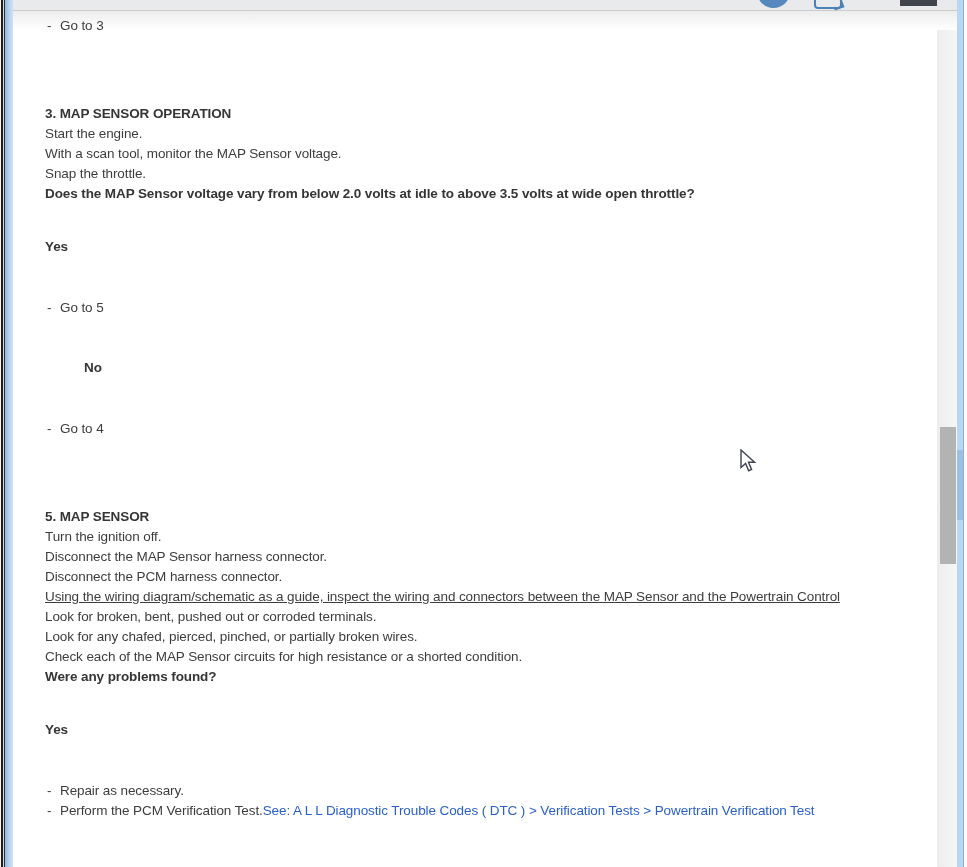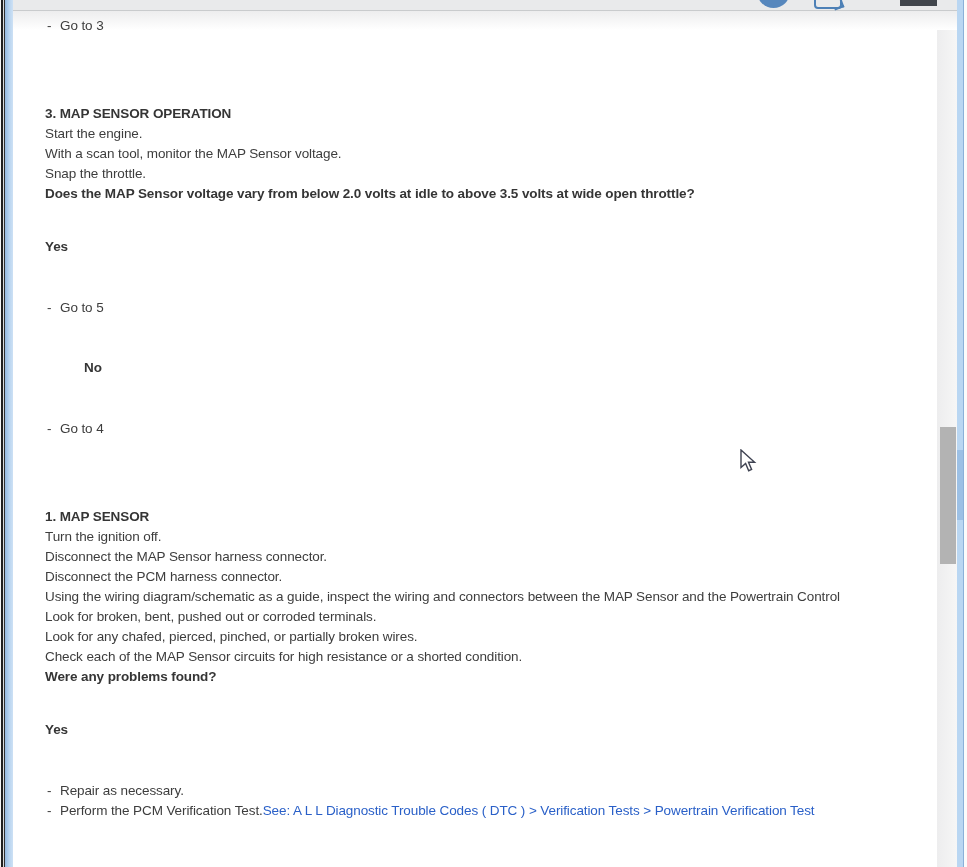--- a/index.html
+++ b/index.html
@@ -36,21 +36,21 @@
     background:linear-gradient(90deg,#ededee,#f6f6f6);z-index:1;}
   .scroll-thumb{position:absolute;left:940px;top:427px;width:16px;height:137px;background:#b3b3b3;z-index:2;}
   .blue-strip-right{position:absolute;left:957px;top:0;width:7px;height:867px;
     background:#b9d6f2;border-right:1px solid #8ab0d9;box-sizing:border-box;z-index:1;}
   .blue-thumb{position:absolute;left:957px;top:450px;width:6px;height:70px;background:#9cc0e5;z-index:2;}
   .edge-r{position:absolute;left:964px;top:0;width:3px;height:867px;background:#fbfbfb;}
   
   .content{position:absolute;left:13px;top:0;width:924px;box-sizing:border-box;
     padding:16px 30px 20px 32px;z-index:2;}
   .line{line-height:20px;white-space:nowrap;}
-  .wrapline{line-height:20px;}
+  .wrapline{line-height:20px;text-decoration:underline;}
   .bold{font-weight:bold;color:#353535;}
   .step-title{font-weight:bold;color:#353535;line-height:20px;margin-top:68px;white-space:nowrap;}
   .answer-label{font-weight:bold;color:#353535;line-height:20px;margin-top:33px;}
   .bullet{display:flex;line-height:20px;margin-top:41px;white-space:nowrap;}
   .bullet.follow{margin-top:0;}
   .bullet .dash{width:13px;padding-left:2px;flex:0 0 auto;}
   .no-label{margin-top:40px;padding-left:39px;}
   .link{color:#2a60c8;cursor:pointer;}
   
   .cursor{position:absolute;left:739px;top:449px;z-index:10;}
@@ -99,21 +99,21 @@
       <span class="dash">-</span>
       <span>Go to 5</span>
     </div>
 
     <div class="answer-label no-label">No</div>
     <div class="bullet">
       <span class="dash">-</span>
       <span>Go to 4</span>
     </div>
 
-    <div class="step-title">1. MAP SENSOR</div>
+    <div class="step-title">5. MAP SENSOR</div>
     <div class="line">Turn the ignition off.</div>
     <div class="line">Disconnect the MAP Sensor harness connector.</div>
     <div class="line">Disconnect the PCM harness connector.</div>
     <div class="wrapline">Using the wiring diagram/schematic as a guide, inspect the wiring and connectors between the MAP Sensor and the Powertrain Control</div>
     <div class="line">Look for broken, bent, pushed out or corroded terminals.</div>
     <div class="line">Look for any chafed, pierced, pinched, or partially broken wires.</div>
     <div class="line">Check each of the MAP Sensor circuits for high resistance or a shorted condition.</div>
     <div class="line bold">Were any problems found?</div>
 
     <div class="answer-label">Yes</div>

